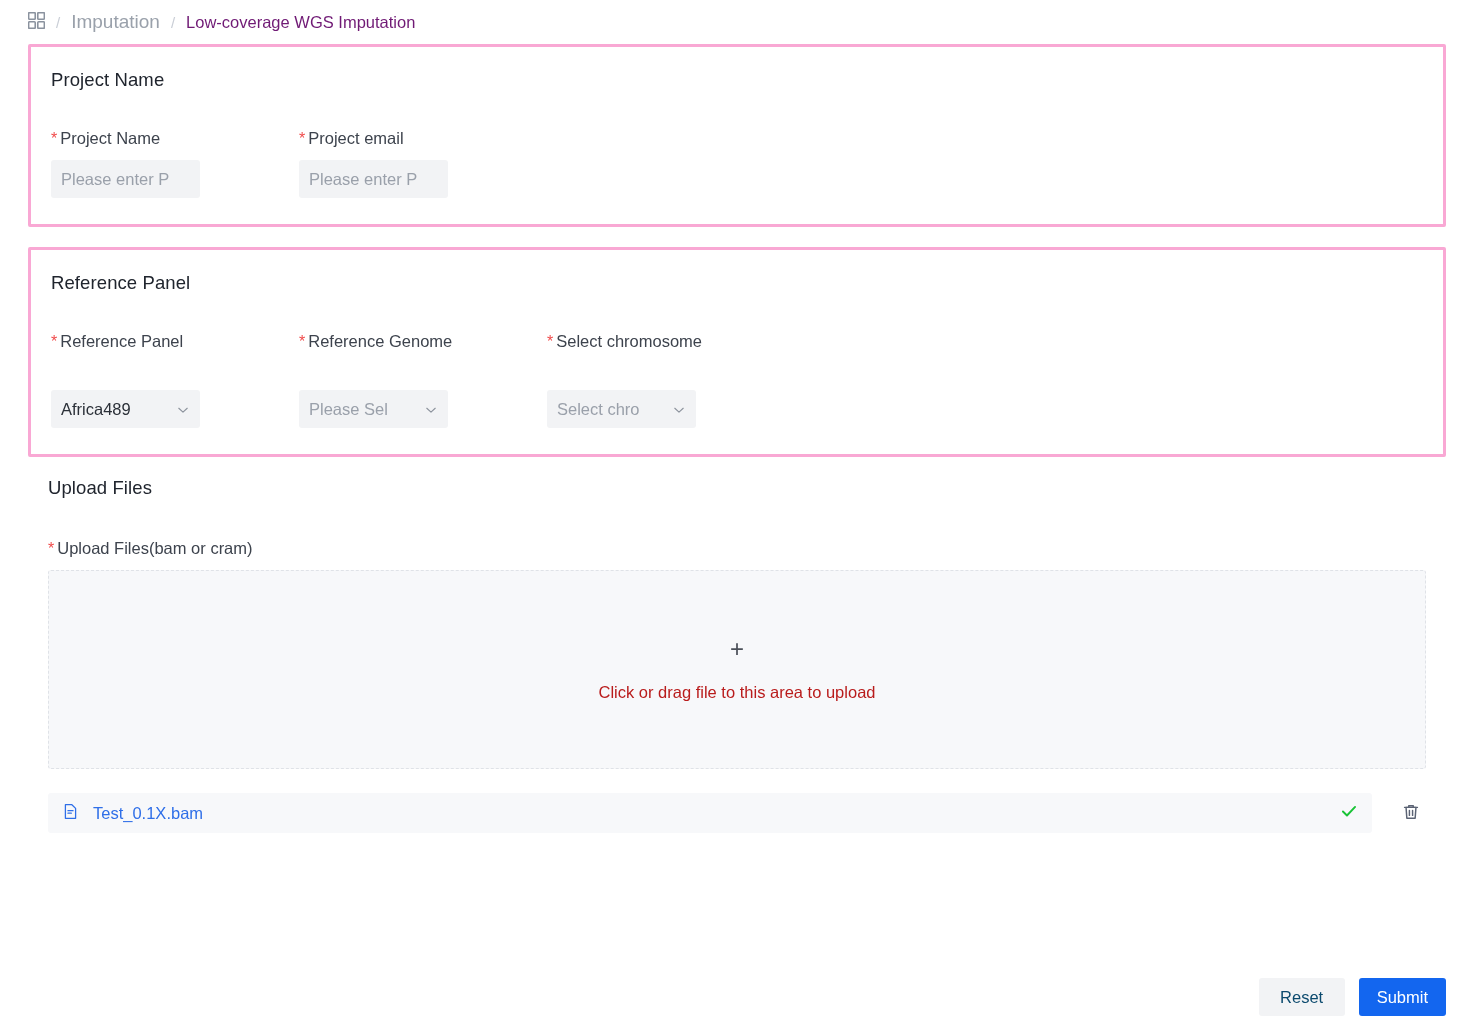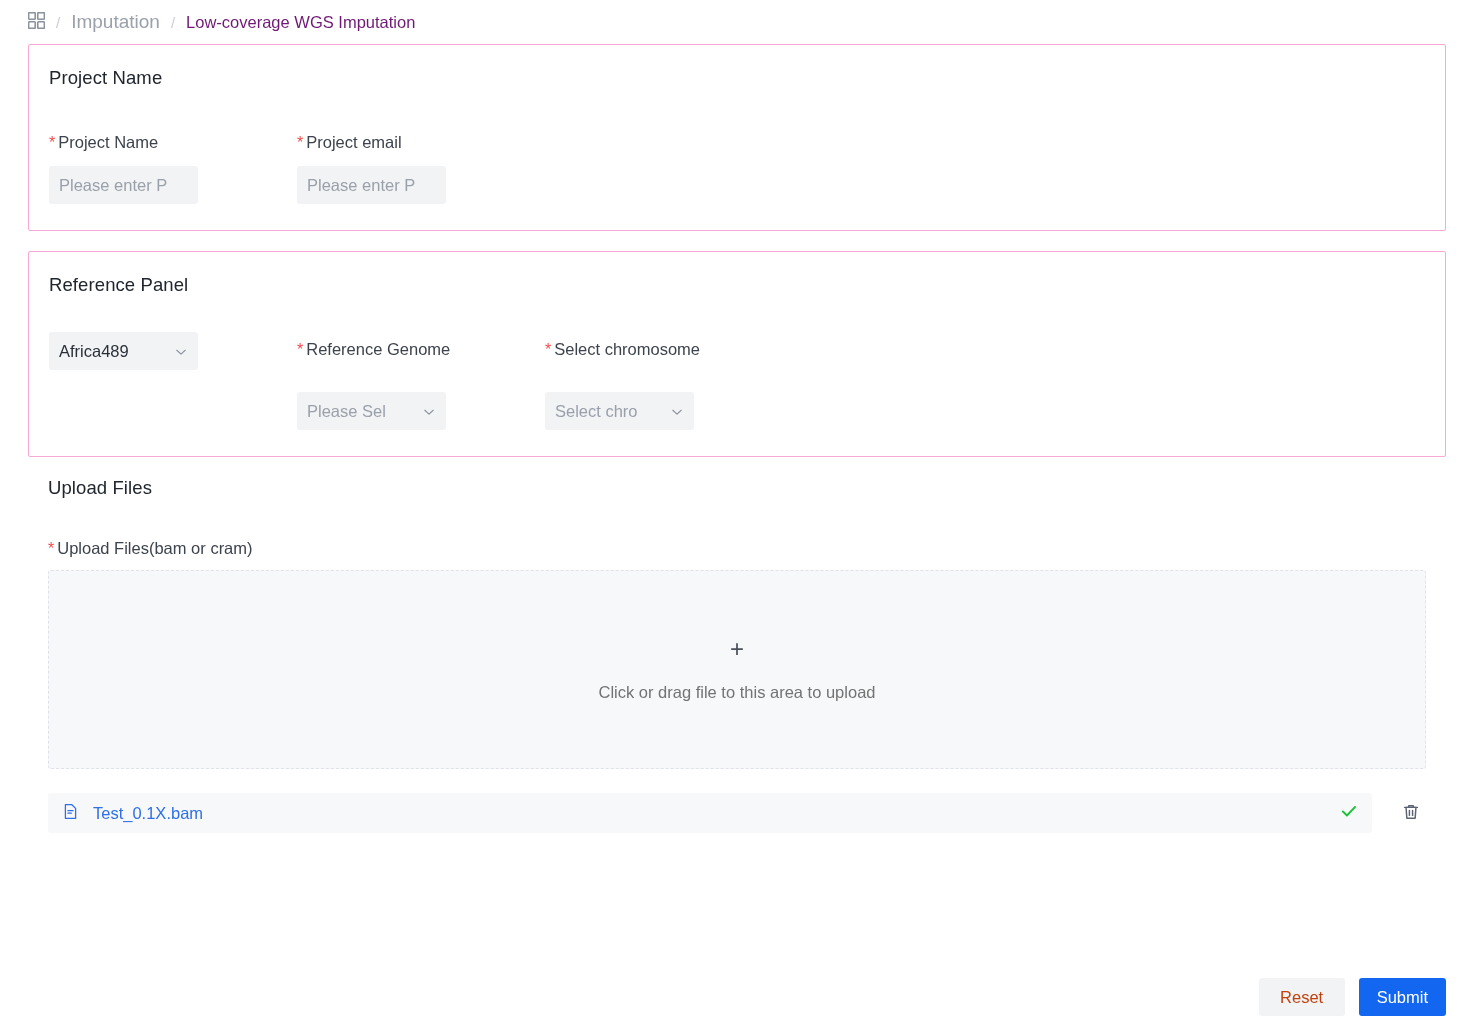--- a/index.html
+++ b/index.html
@@ -23,42 +23,42 @@
     font-size: 16.5px;
   }
   .grid-icon { display: block; }
   .bc-sep { color: #c9ced6; font-size: 15px; padding: 0 1px; }
   .bc-link { color: #9aa1ab; font-size: 19px; }
   .bc-current { color: #701a75; font-size: 16.5px; }
 
   
   .wrap { padding: 0 28px; }
   .card {
-    border: 1px solid #f9a8d4;
+    border: 3px solid #f9a8d4;
     border-radius: 2px;
     background: #fff;
     margin-bottom: 20px;
   }
   .card-body { padding: 22px 20px 26px 20px; }
   .section-title {
     font-size: 18.5px;
     color: #20252e;
     margin: 0 0 36px 0;
     font-weight: 400;
     letter-spacing: .1px;
   }
   .section-title.plain { margin-bottom: 40px; }
 
   
   .fields { display: flex; align-items: flex-start; }
   .field { width: 248px; flex: 0 0 248px; }
   .field-label {
     font-size: 16.5px;
     color: #3d434d;
-    line-height: 35px;
+    line-height: 22px;
     margin-bottom: 6px;
     min-height: 27px;
   }
   .field-label.two-line { min-height: 54px; }
   .req { color: #f04b4b; margin-right: 3px; font-size: 16px; }
 
   .control {
     height: 38px;
     background: #f2f3f5;
     border: none;
@@ -100,21 +100,21 @@
     border: 1px dashed #dfe2e7;
     border-radius: 3px;
     background: #f7f8fa;
     display: flex;
     flex-direction: column;
     align-items: center;
     justify-content: center;
     gap: 22px;
   }
   .plus { font-size: 24px; color: #4b5058; line-height: 1; font-weight: 300; }
-  .dz-text { font-size: 16.5px; color: #737373; }
+  .dz-text { font-size: 16.5px; color: #b91c1c; }
 
   .file-row-outer {
     display: flex;
     align-items: center;
     margin-top: 24px;
     gap: 24px;
   }
   .file-row {
     flex: 1 1 auto;
     height: 40px;
@@ -150,21 +150,21 @@
   .btn {
     height: 38px;
     min-width: 86px;
     border-radius: 3px;
     font-size: 16.5px;
     font-family: "Liberation Sans", sans-serif;
     border: none;
     cursor: pointer;
     padding: 0 18px;
   }
-  .btn-reset { background: #f2f3f5; color: #c2410c; }
+  .btn-reset { background: #f2f3f5; color: #0c4a6e; }
   .btn-submit { background: #1366ef; color: #ffffff; }
 </style>
 </head>
 <body>
 
 <div class="breadcrumb">
   <span class="grid-icon">
     <svg width="17" height="17" viewBox="0 0 16 16">
       <rect x="0.6" y="0.6" width="6.2" height="6.2" rx="0.8" fill="#fff" stroke="#8a929e" stroke-width="1.5"></rect>
       <rect x="9.2" y="0.6" width="6.2" height="6.2" rx="0.8" fill="#fff" stroke="#8a929e" stroke-width="1.5"></rect>
@@ -206,20 +206,23 @@
       </div>
     </div>
   </section>
 
   <section class="card">
     <div class="card-body">
       <h2 class="section-title">Reference Panel</h2>
       <div class="fields">
 
         <div class="field">
+          <div class="field-label two-line">
+            <span class="req">*</span><span>Reference Panel</span>
+          </div>
           <div class="control filled">
             <span class="ph">Africa489</span>
             <span class="chev">
               <svg width="14" height="14" viewBox="0 0 16 16" fill="none">
                   <path d="M3.2 6 8 10.4 12.8 6" stroke="currentColor" stroke-width="1.3" stroke-linecap="round" stroke-linejoin="round"></path>
                 </svg>
             </span>
           </div>
         </div>
 

